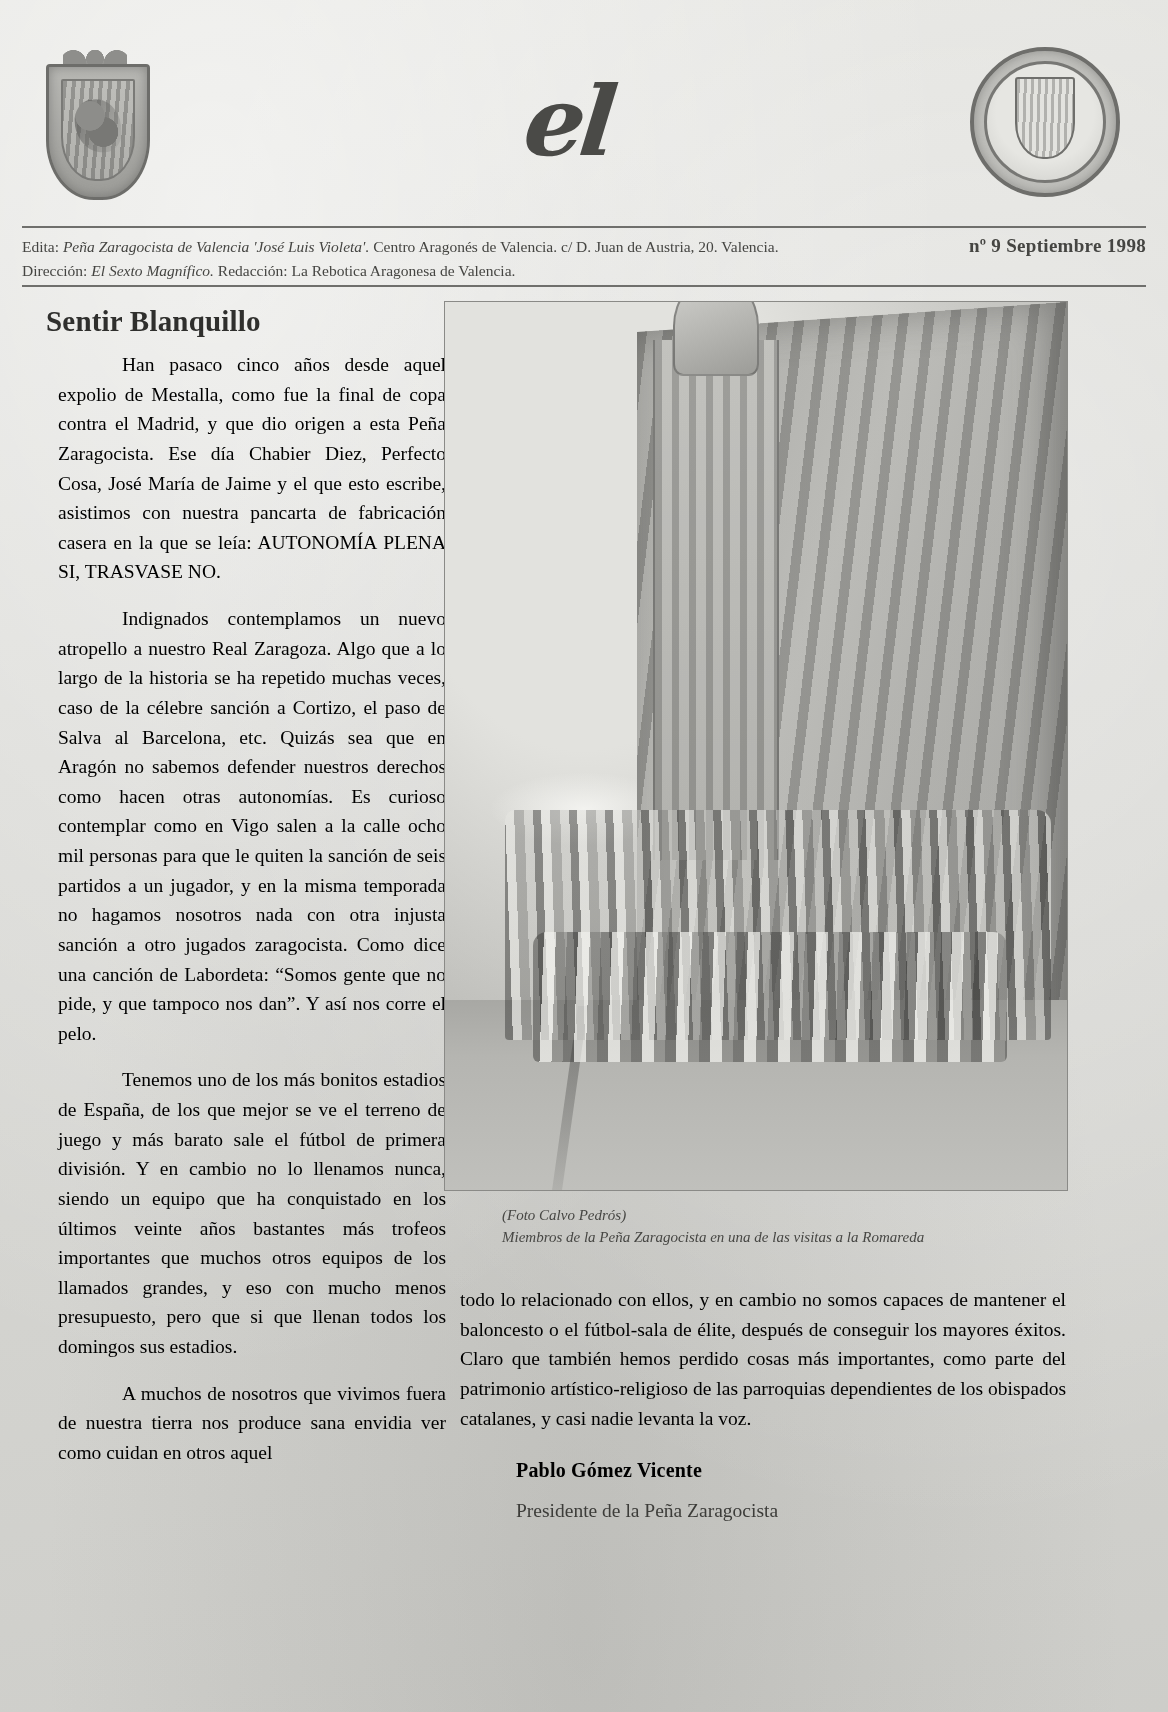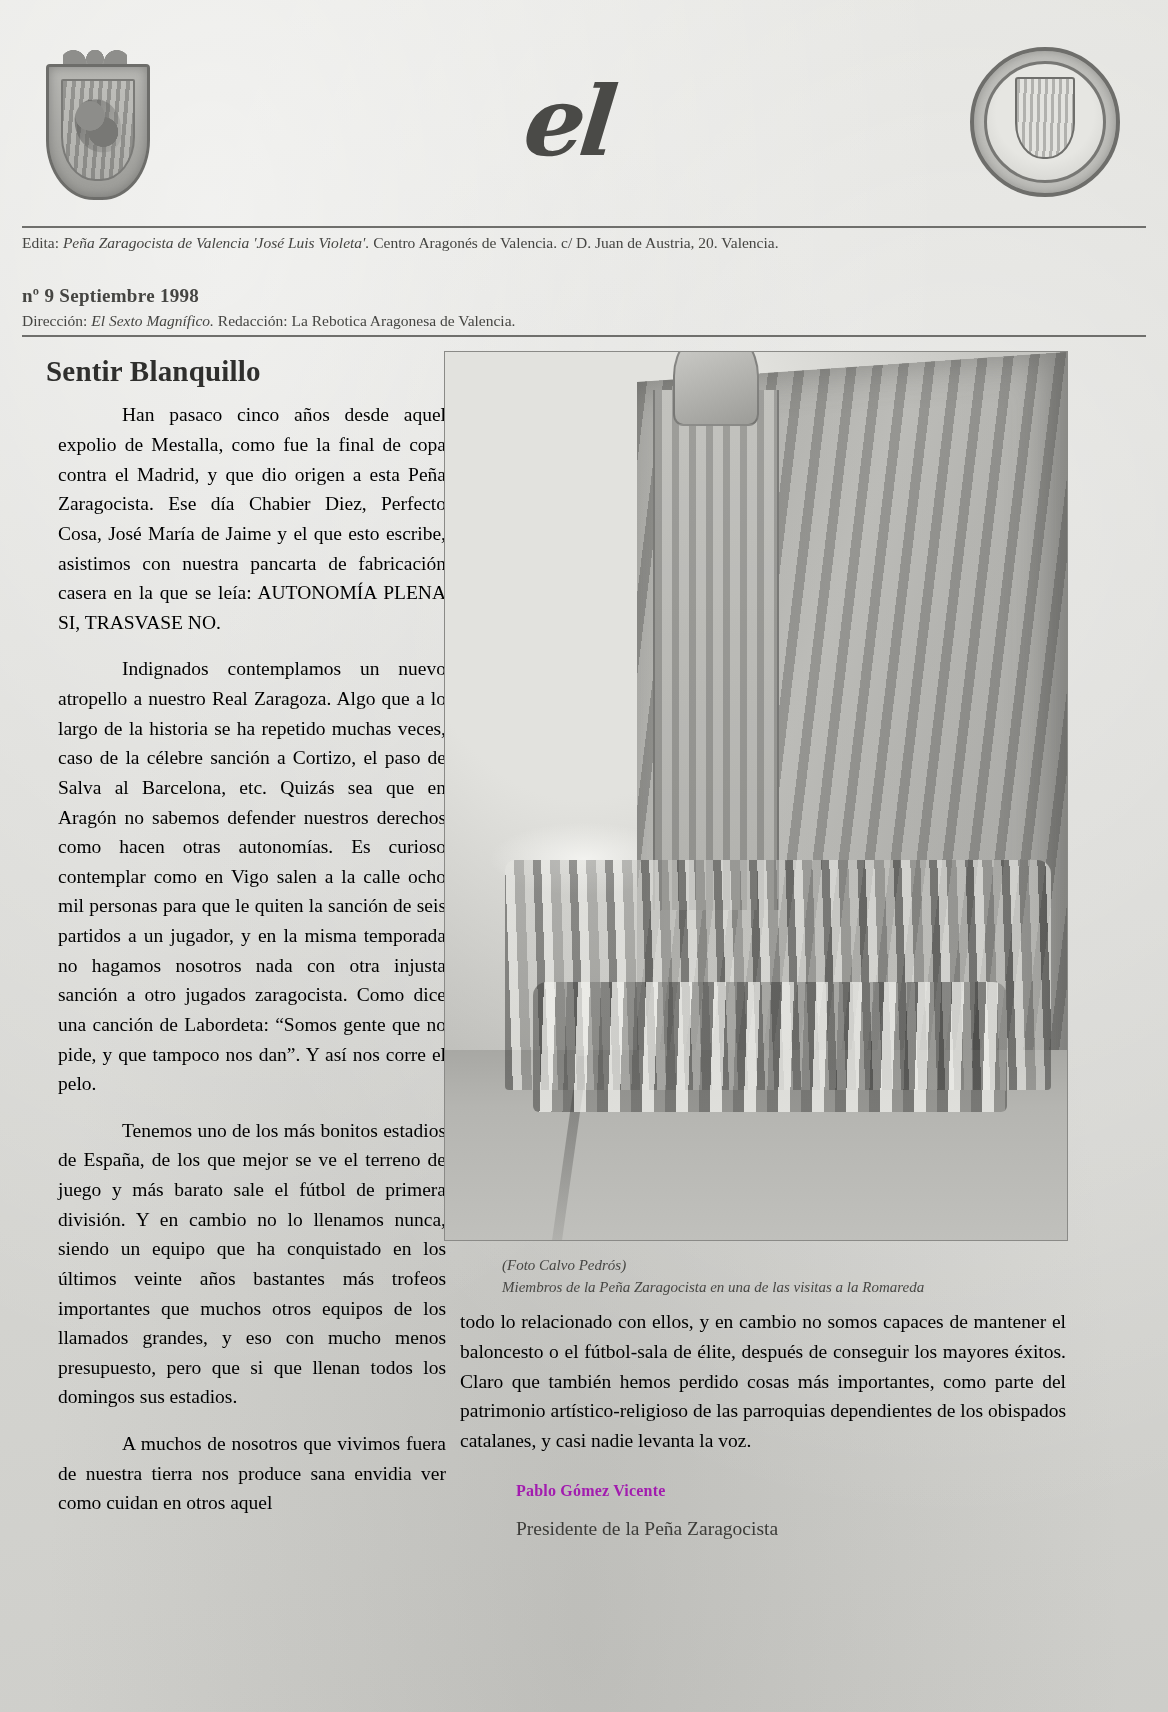--- a/index.html
+++ b/index.html
@@ -169,21 +169,20 @@
     margin: 4px 22px 0 22px;
     font-size: 15.5px;
     line-height: 1.45;
     color: #454542;
   }
   .imprint .row {
     display: flex;
     align-items: baseline;
     justify-content: space-between;
     gap: 28px;
-    flex-direction: column;
   }
   .imprint em { font-style: italic; }
   .issue {
     font-family: "Liberation Serif", "DejaVu Serif", serif;
     font-weight: 700;
     font-size: 19px;
     white-space: nowrap;
     letter-spacing: 0.3px;
   }
   .rule-bottom {
@@ -323,31 +322,31 @@
     font-size: 15px;
     font-style: italic;
     line-height: 1.45;
     color: #464643;
     width: 540px;
   }
 
   .col-right {
     position: absolute;
     left: 418px;
-    top: 956px;
+    top: 984px;
     width: 622px;
   }
   .col-right p { text-indent: 0; font-size: 19.5px; }
   .byline {
     margin: 26px 0 0 72px;
   }
   .byline .name {
-    font-size: 16px;
+    font-size: 20px;
     font-weight: 700;
-    color: #a21caf;
+    color: #000000;
     letter-spacing: 0.2px;
   }
   .byline .role {
     font-size: 19.5px;
     color: #3c3c39;
     margin-top: 18px;
   }
 </style>
 </head>
 <body>

